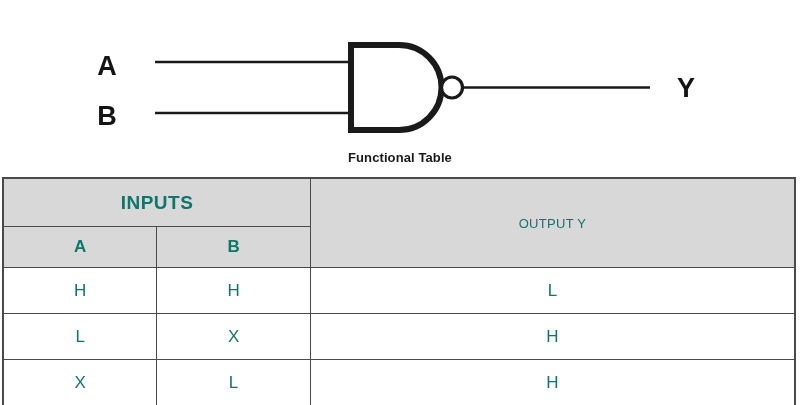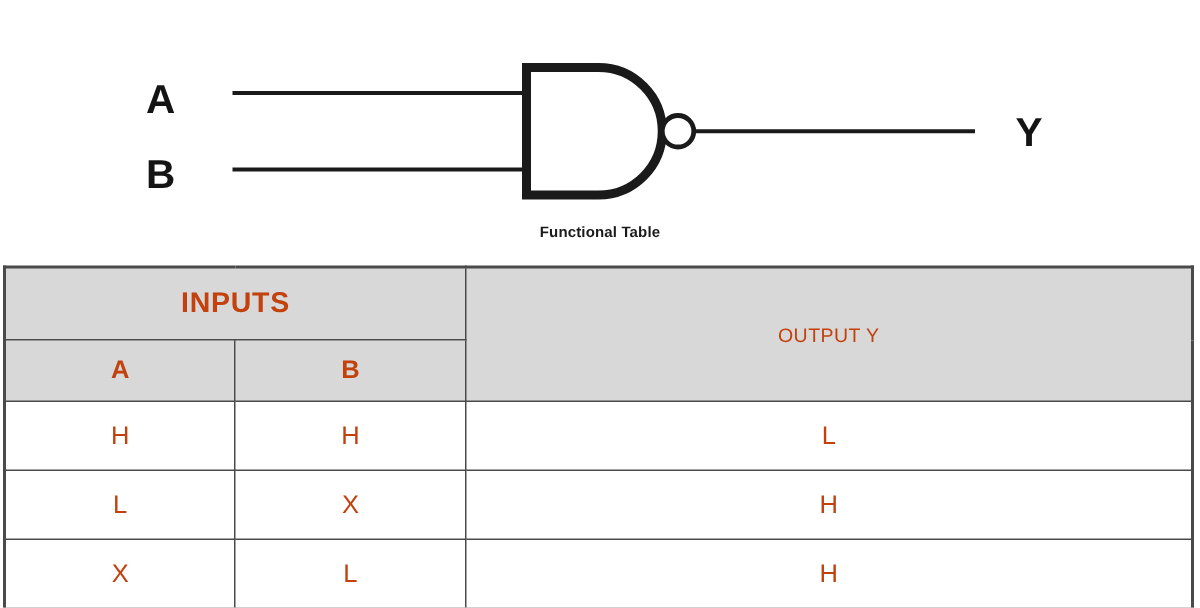--- a/index.html
+++ b/index.html
@@ -52,21 +52,21 @@
     fill: #141414;
   }
 
   
   #functional-table-title {
     position: absolute;
     left: 0;
     top: 150px;
     width: 800px;
     text-align: center;
-    font-size: 10px;
+    font-size: 13px;
     font-weight: bold;
     letter-spacing: 0.1px;
     color: #1a1a1a;
   }
 
   #functional-table-wrap {
     position: absolute;
     left: 2px;
     top: 177px;
     width: 794px;
@@ -76,21 +76,21 @@
     border-collapse: collapse;
     width: 794px;
     table-layout: fixed;
   }
 
   table#functional-table th,
   table#functional-table td {
     border: 1.6px solid #4a4a4a;
     text-align: center;
     padding: 0;
-    color: #c2410c;
+    color: #0f766e;
   }
 
   
   table#functional-table {
     border: 2px solid #4a4a4a;
   }
 
   th.hdr-group {
     background: #d8d8d8;
     height: 47px;

